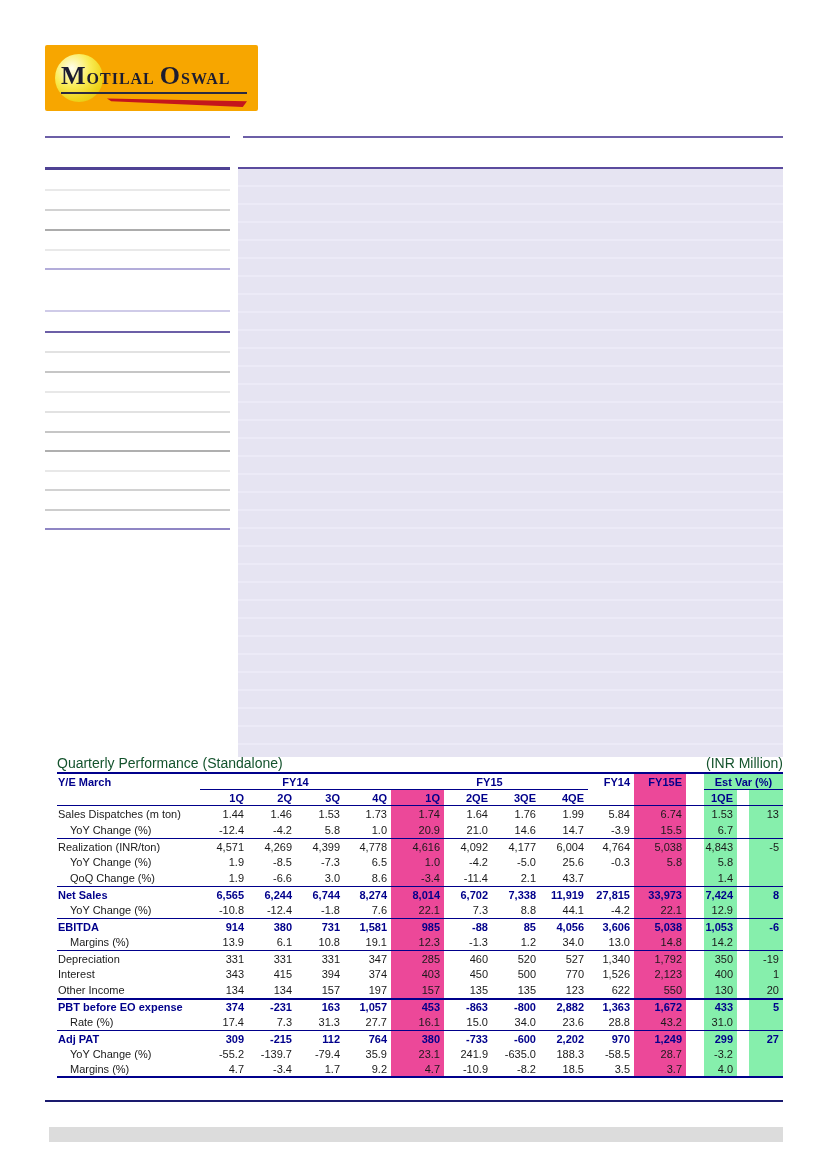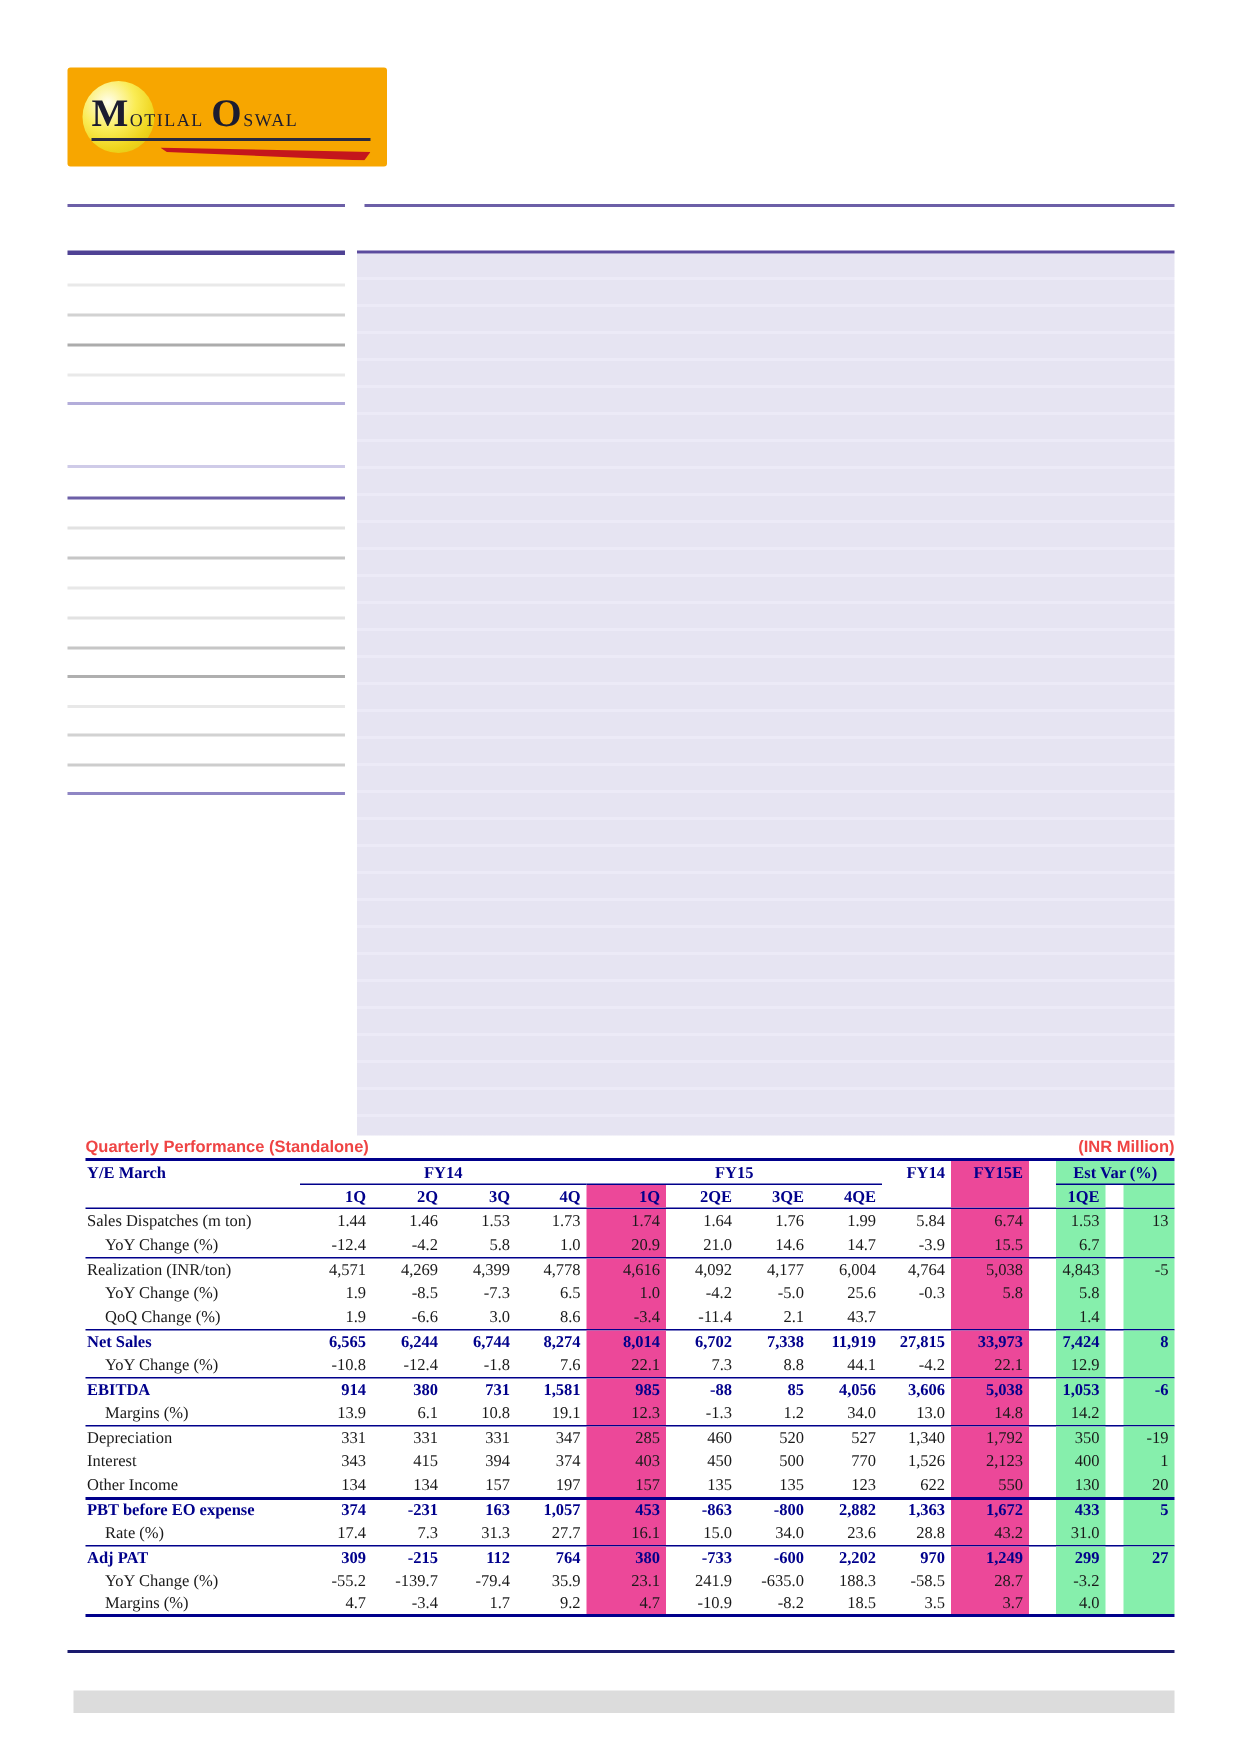--- a/index.html
+++ b/index.html
@@ -15,46 +15,46 @@
   .logo-ball {
     position:absolute; left:10px; top:9px; width:48px; height:48px; border-radius:50%;
     background:radial-gradient(circle at 35% 30%, #FFFEEF 0%, #FAEC55 40%, #EFD41C 68%, #D8BD0E 100%);
   }
   .logo-text {
     position:absolute; left:16px; top:16px; width:186px;
     font-family:"Liberation Serif", serif; color:#1C1C30; white-space:nowrap;
     border-bottom:2px solid #2A2A40; padding-bottom:1px; letter-spacing:1px;
   }
   .logo-text .big { font-size:26px; font-weight:bold; }
-  .logo-text .small { font-size:12px; font-weight:normal; }
+  .logo-text .small { font-size:16px; font-weight:bold; }
   .logo-swoosh {
     position:absolute; left:62px; top:51px; width:140px; height:11px;
     background:#C4161C;
     clip-path:polygon(0 22%, 100% 48%, 97% 100%, 3% 48%);
   }
   
   .hline { position:absolute; }
   
   .content-block {
     position:absolute; left:238px; top:167px; width:545px; height:588px;
     border-top:2px solid #5B4B9E;
     background:repeating-linear-gradient(180deg, #E6E4F2 0px, #E6E4F2 16px, #ECEAF7 16px, #ECEAF7 18px);
   }
   
   .qtable { position:absolute; left:57px; top:755px; width:726px; color:#1A1A1A; }
   .qtable * { box-sizing:border-box; }
   .t-titlebar {
     display:flex; justify-content:space-between; align-items:flex-end;
     border-bottom:2px solid #00008B; height:19px; padding-bottom:1px;
   }
-  .t-title, .t-unit { color:#ef4444; font-weight:bold; font-size:11px; }
+  .t-title, .t-unit { color:#14532d; font-weight:normal; font-size:14px; }
   .t-row {
     display:grid;
     grid-template-columns:143px 48px 48px 48px 47px 53px 48px 48px 48px 46px 52px 6px 45px 46px;
-    height:16px; align-items:center; font-size:11px;font-family:Liberation Serif, serif;
+    height:16px; align-items:center; font-size:11px;
   }
   .t-row.rule-thin  { border-top:1px solid #00008B; }
   .t-row.rule-thick { border-top:2px solid #00008B; }
   .t-row.rule-bottom{ border-bottom:2px solid #00008B; }
   .cell-label { padding-left:1px; white-space:nowrap; overflow:hidden; }
   .cell-label.indent { padding-left:13px; }
   .cell-num { text-align:right; padding-right:4px; white-space:nowrap; height:100%; display:flex; align-items:center; justify-content:flex-end; }
   .hdr { color:#00008B; font-weight:bold; }
   .grp { color:#00008B; font-weight:bold; text-align:center; border-bottom:1px solid #00008B; height:100%; display:flex; align-items:center; justify-content:center; }
   .lav  { background:#ec4899;text-align:right; }

